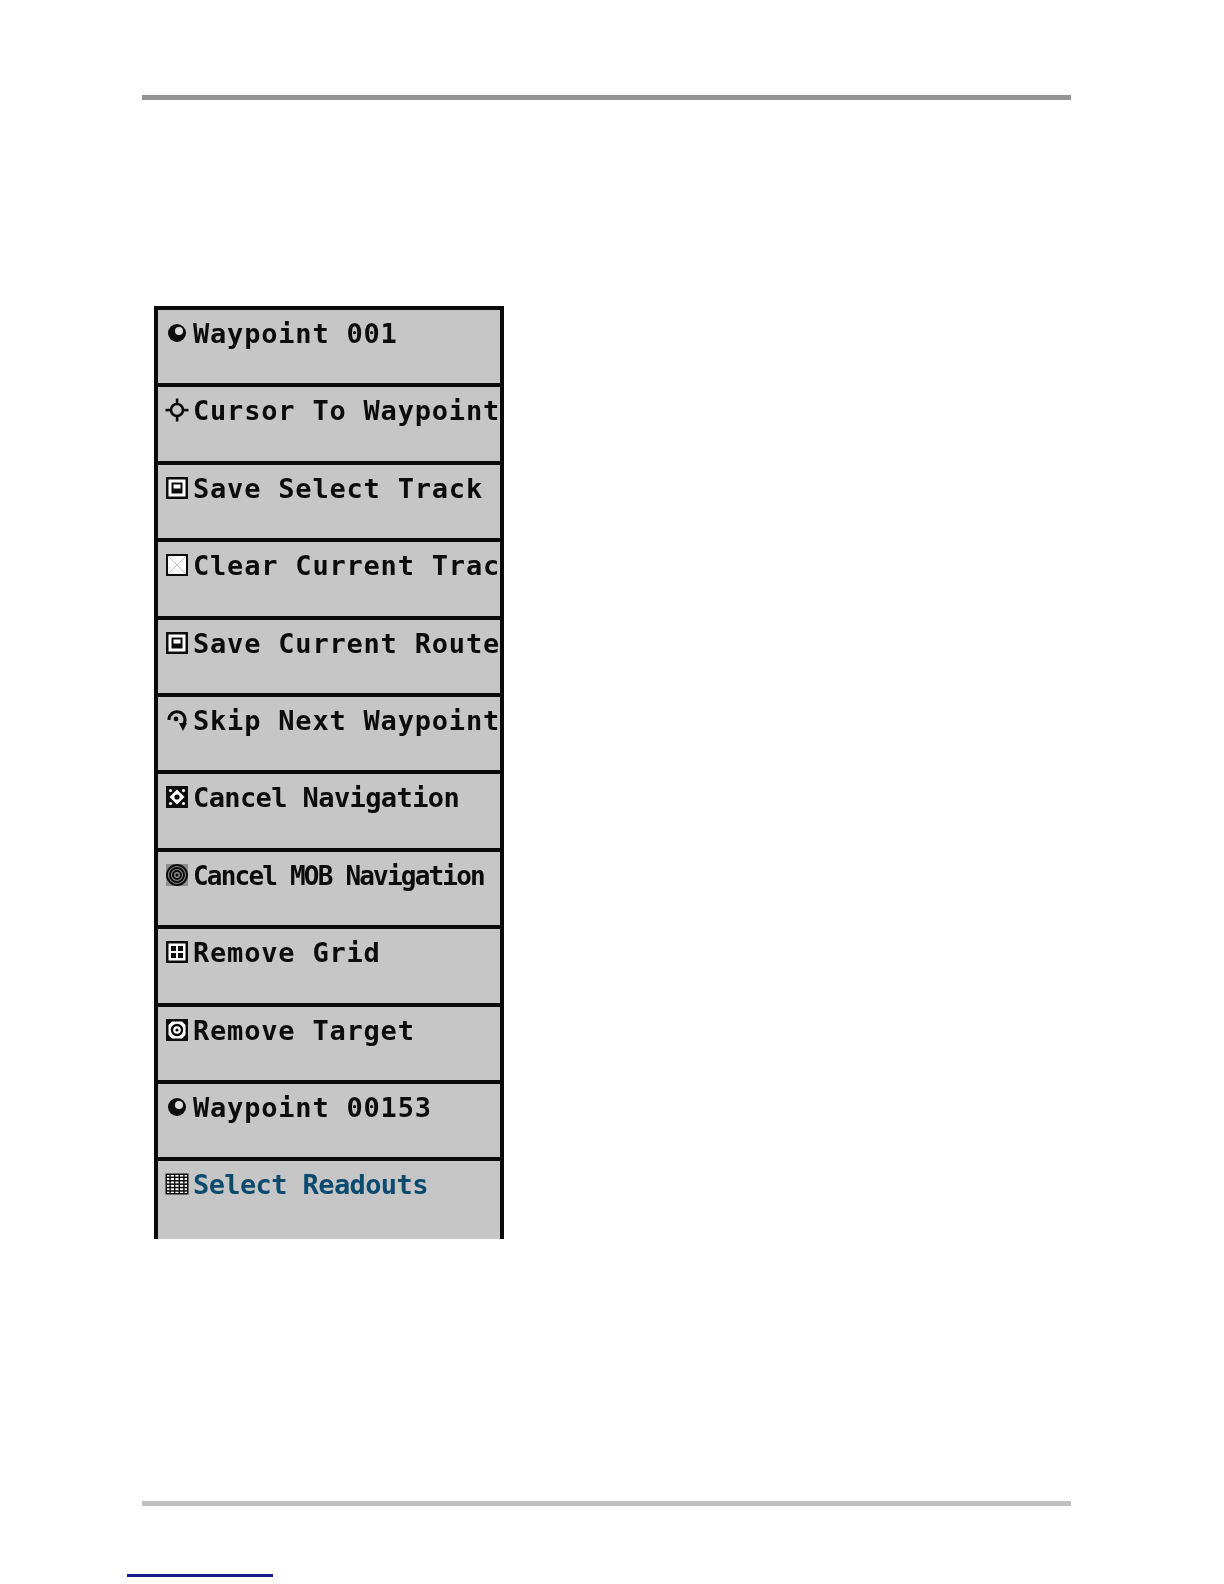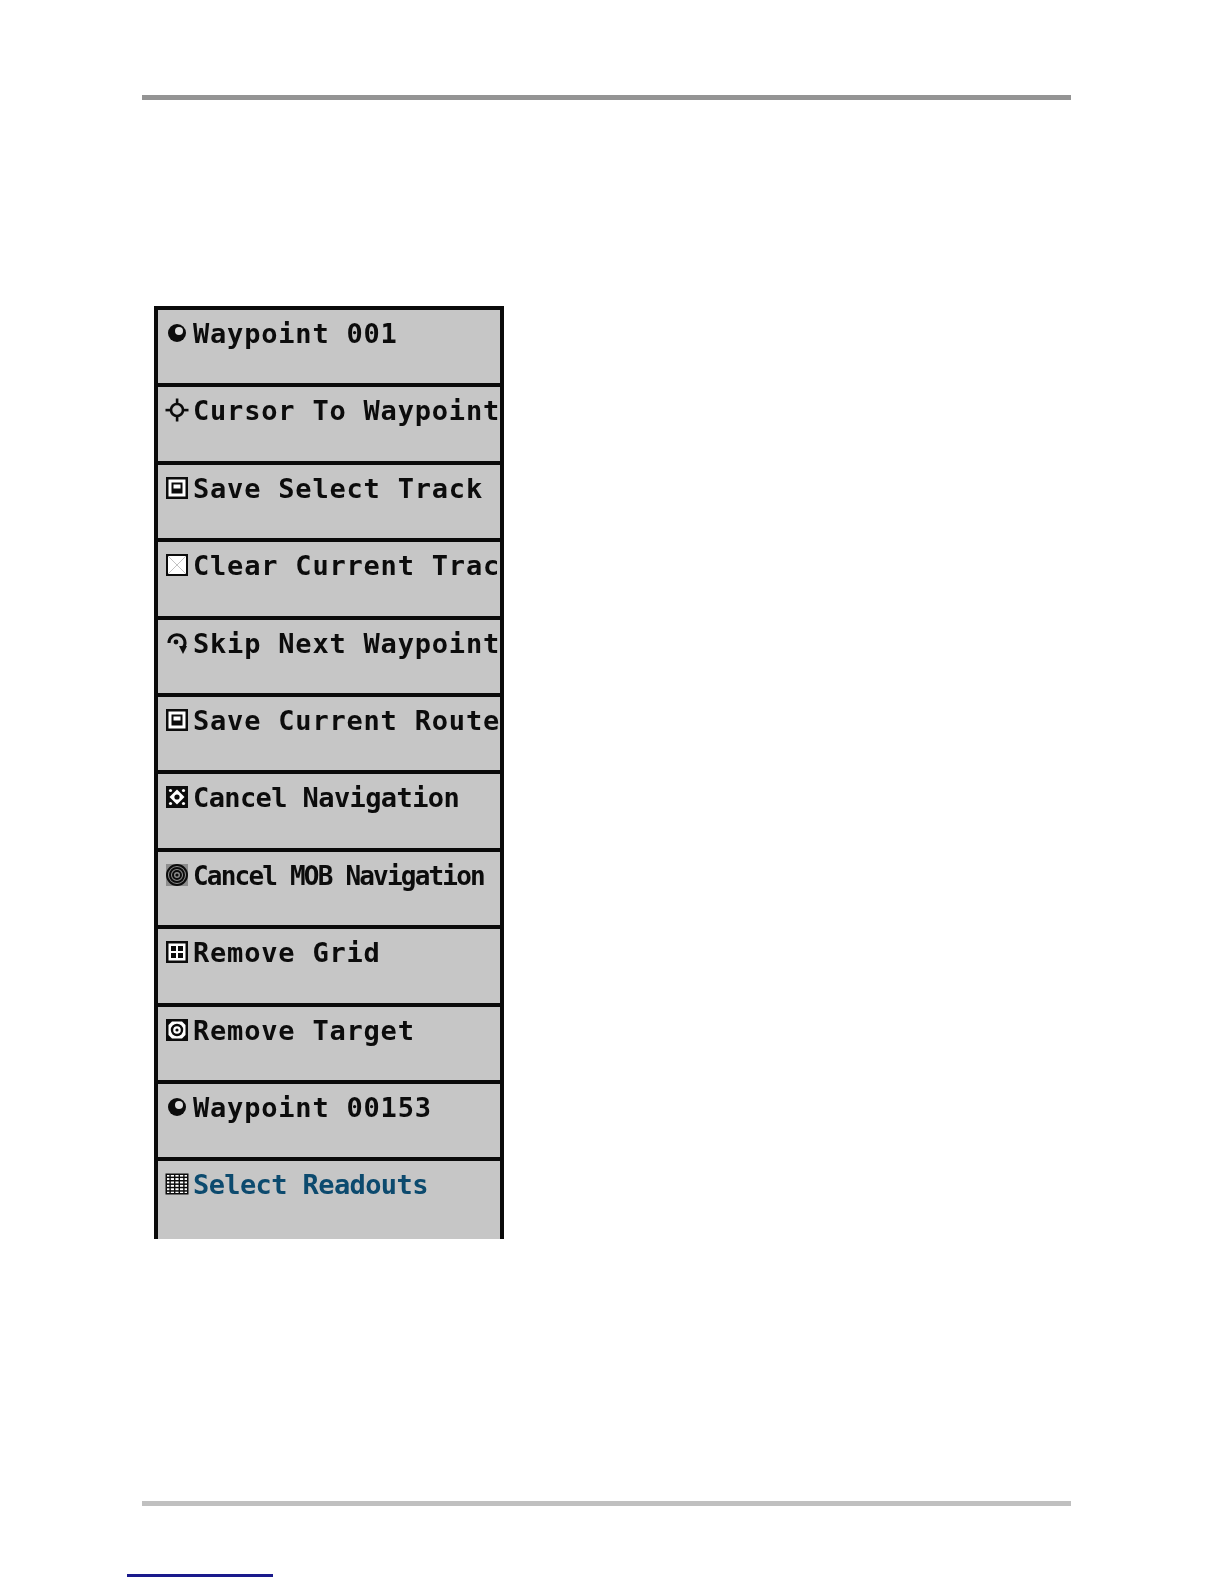--- a/index.html
+++ b/index.html
@@ -135,37 +135,37 @@
           <path d="M22 4 L13 13 L22 22 Z" fill="#ffffff"></path>
           <path d="M4 4 L13 13 L22 4 Z" fill="#ffffff"></path>
           <path d="M4 22 L13 13 L22 22 Z" fill="#ffffff"></path>
         </svg>
       </span>
       <span class="mi-label wide" style="color: rgb(12, 12, 12);">Clear Current Track</span>
     </div>
     <div class="menu-item" style="border-bottom-color: rgb(10, 10, 10);">
       <span class="mi-icon">
         <svg viewBox="0 0 26 26" width="26" height="26">
+          <rect x="2" y="2" width="22" height="22" fill="#0c0c0c"></rect>
+          <rect x="4.5" y="4.5" width="17" height="17" fill="#ffffff"></rect>
+          <rect x="7.5" y="7.5" width="11" height="11" fill="#0c0c0c"></rect>
+          <rect x="9.5" y="9.5" width="7" height="4" fill="#ffffff"></rect>
+        </svg>
+      </span>
+      <span class="mi-label wide" style="color: rgb(12, 12, 12);">Save Current Route</span>
+    </div>
+    <div class="menu-item" style="border-bottom-color: rgb(10, 10, 10);">
+      <span class="mi-icon">
+        <svg viewBox="0 0 26 26" width="26" height="26">
           <path d="M5 13 A8 8 0 1 1 19 18" fill="none" stroke="#0c0c0c" stroke-width="3"></path>
           <path d="M19 24 L15 16 L23 16 Z" fill="#0c0c0c"></path>
           <circle cx="12" cy="12" r="2.4" fill="#0c0c0c"></circle>
         </svg>
       </span>
       <span class="mi-label wide" style="color: rgb(12, 12, 12);">Skip Next Waypoint</span>
-    </div>
-    <div class="menu-item" style="border-bottom-color: rgb(10, 10, 10);">
-      <span class="mi-icon">
-        <svg viewBox="0 0 26 26" width="26" height="26">
-          <rect x="2" y="2" width="22" height="22" fill="#0c0c0c"></rect>
-          <rect x="4.5" y="4.5" width="17" height="17" fill="#ffffff"></rect>
-          <rect x="7.5" y="7.5" width="11" height="11" fill="#0c0c0c"></rect>
-          <rect x="9.5" y="9.5" width="7" height="4" fill="#ffffff"></rect>
-        </svg>
-      </span>
-      <span class="mi-label wide" style="color: rgb(12, 12, 12);">Save Current Route</span>
     </div>
     <div class="menu-item" style="border-bottom-color: rgb(10, 10, 10);">
       <span class="mi-icon">
         <svg viewBox="0 0 26 26" width="26" height="26">
           <rect x="2" y="2" width="22" height="22" fill="#0c0c0c"></rect>
           <path d="M13 5.5 L20.5 13 L13 20.5 L5.5 13 Z" fill="#ffffff"></path>
           <circle cx="13" cy="13" r="2.6" fill="#0c0c0c"></circle>
           <circle cx="6.5" cy="6.5" r="1.6" fill="#ffffff"></circle>
           <circle cx="19.5" cy="6.5" r="1.6" fill="#ffffff"></circle>
           <circle cx="6.5" cy="19.5" r="1.6" fill="#ffffff"></circle>

